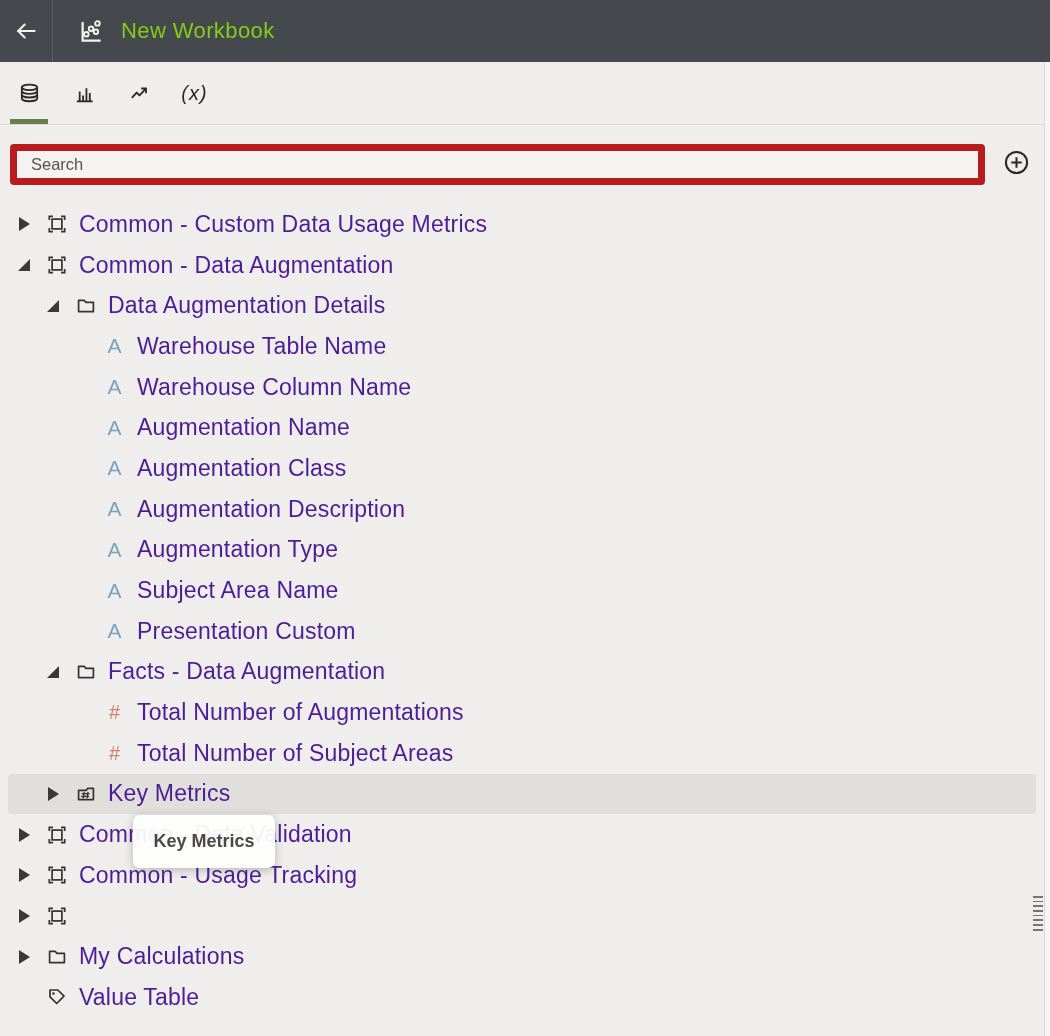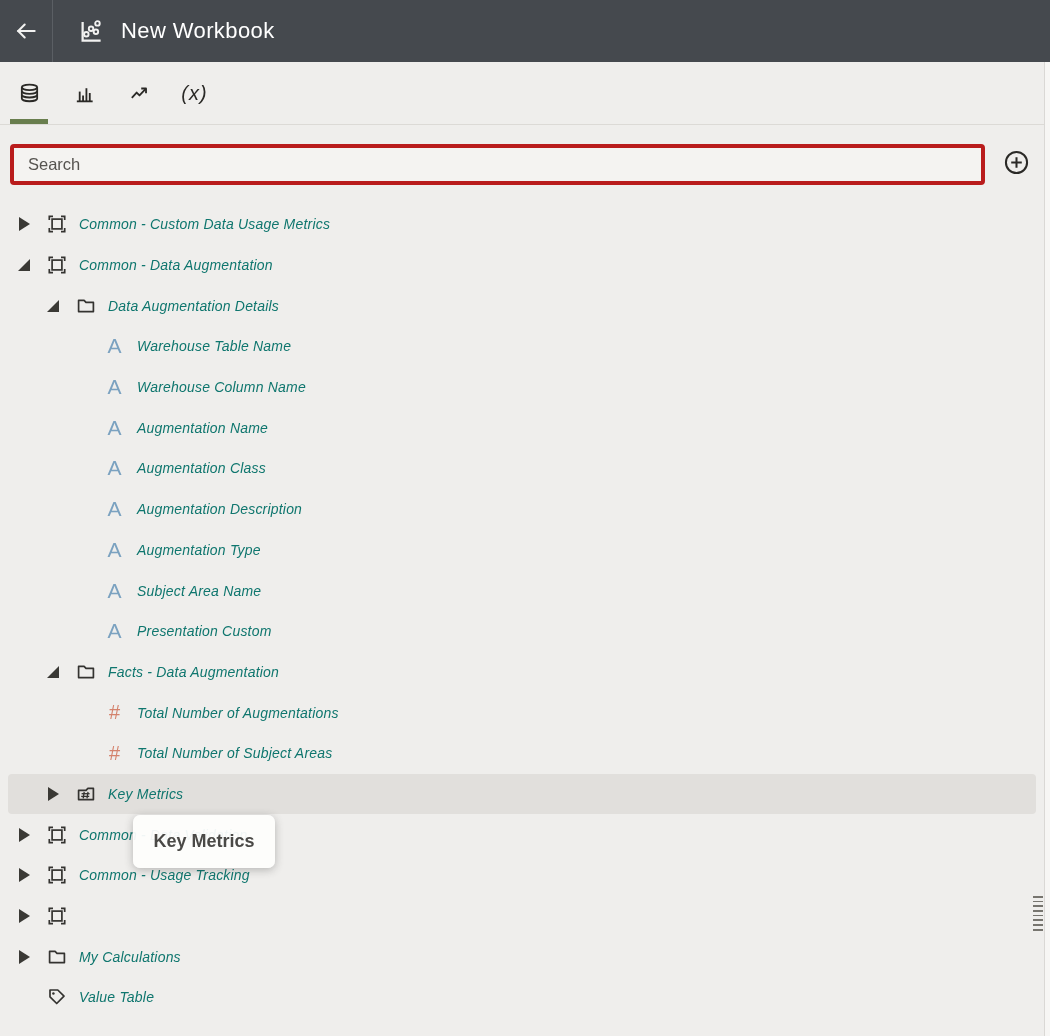--- a/index.html
+++ b/index.html
@@ -13,57 +13,57 @@
   }
 
   
   .header {
     position:absolute; top:0; left:0; width:1050px; height:62px;
     background:#45494e; display:flex; align-items:center;
   }
   .back-btn { width:52px; height:62px; display:flex; align-items:center; justify-content:center; cursor:pointer; }
   .header-divider { width:1px; height:62px; background:#5b5f64; }
   .wb-icon { margin-left:24px; display:flex; }
-  .page-title { color:#ffffff; font-size:22px; margin-left:17px; letter-spacing:0.4px; white-space:nowrap; }
+  .page-title { color:#84cc16; font-size:22px; margin-left:17px; letter-spacing:0.4px; white-space:nowrap; }
 
   
   .toolbar {
     position:absolute; top:62px; left:0; width:1044px; height:63px;
     border-bottom:1px solid #dcdad6; display:flex; align-items:center; padding-left:2px;
   }
   .tool { width:55px; height:62px; display:flex; align-items:center; justify-content:center; color:#2a2926; cursor:pointer; position:relative; }
   .tool svg { display:block; }
   .fx-glyph { font-style:italic; font-size:20px; font-weight:500; color:#2a2926; letter-spacing:1px; }
   .active-underline { position:absolute; left:10px; bottom:0; width:38px; height:5px; background:#697e4e; }
 
   
   .search-input {
     position:absolute; top:144px; left:10px; width:975px; height:41px;
-    border:4px solid #b91c1c; border-radius:4px; background:#f4f3f1;
+    border:7px solid #b91c1c; border-radius:4px; background:#f4f3f1;
     font-family:"Liberation Sans",sans-serif; font-size:16.5px; color:#2e2d2a;
     padding:0 14px; outline:none;
   }
   .search-input::placeholder { color:#55534f; opacity:1; }
   .plus-btn { position:absolute; left:1003px; top:149px; width:27px; height:27px; color:#2a2926; cursor:pointer; }
 
   
   .tree { position:absolute; top:204px; left:0; width:1044px; }
   .row { height:40.7px; display:flex; align-items:center; margin:0 8px; border-radius:4px; cursor:pointer; }
   .row.sel { background:#e1dfdc; }
   .lvl0 { padding-left:8px; }
   .lvl1 { padding-left:37px;text-align:center; }
   .lvl2 { padding-left:66px; }
   .arrow-box { width:16px; height:16px; flex:none; margin-right:14px; display:flex; align-items:center; justify-content:center; }
   .tri-c { width:0; height:0; border-left:11px solid #3a3935; border-top:7px solid transparent; border-bottom:7px solid transparent; }
   .tri-e { width:0; height:0; border-bottom:12px solid #3a3935; border-left:12px solid transparent; }
   .ticon { width:21px; height:22px; flex:none; margin-right:12px; display:flex; align-items:center; justify-content:center; color:#343330; }
   .ticon svg { width:20px; height:20px; display:block; }
   .glyph-attr { color:#7ba2c0; font-size:21px; font-weight:400; font-family:"Liberation Sans",sans-serif; }
   .glyph-meas { color:#d4826c; font-size:20px; font-weight:500; font-family:"Liberation Sans",sans-serif; }
-  .lbl { font-size:14px; letter-spacing:0.2px; color:#0f766e; white-space:nowrap;font-style:italic; }
+  .lbl { font-size:23px; letter-spacing:0.2px; color:#4c1d95; white-space:nowrap; }
 
   
   .tooltip {
     position:absolute; left:133px; top:815px; width:142px; height:53px;
     background:rgba(253,253,252,0.95); border-radius:7px;
     box-shadow:0 2px 8px rgba(60,60,60,0.32);
     display:flex; align-items:center; justify-content:center;
     font-size:18px; font-weight:700; color:#4a4946; z-index:5;
   }
 

